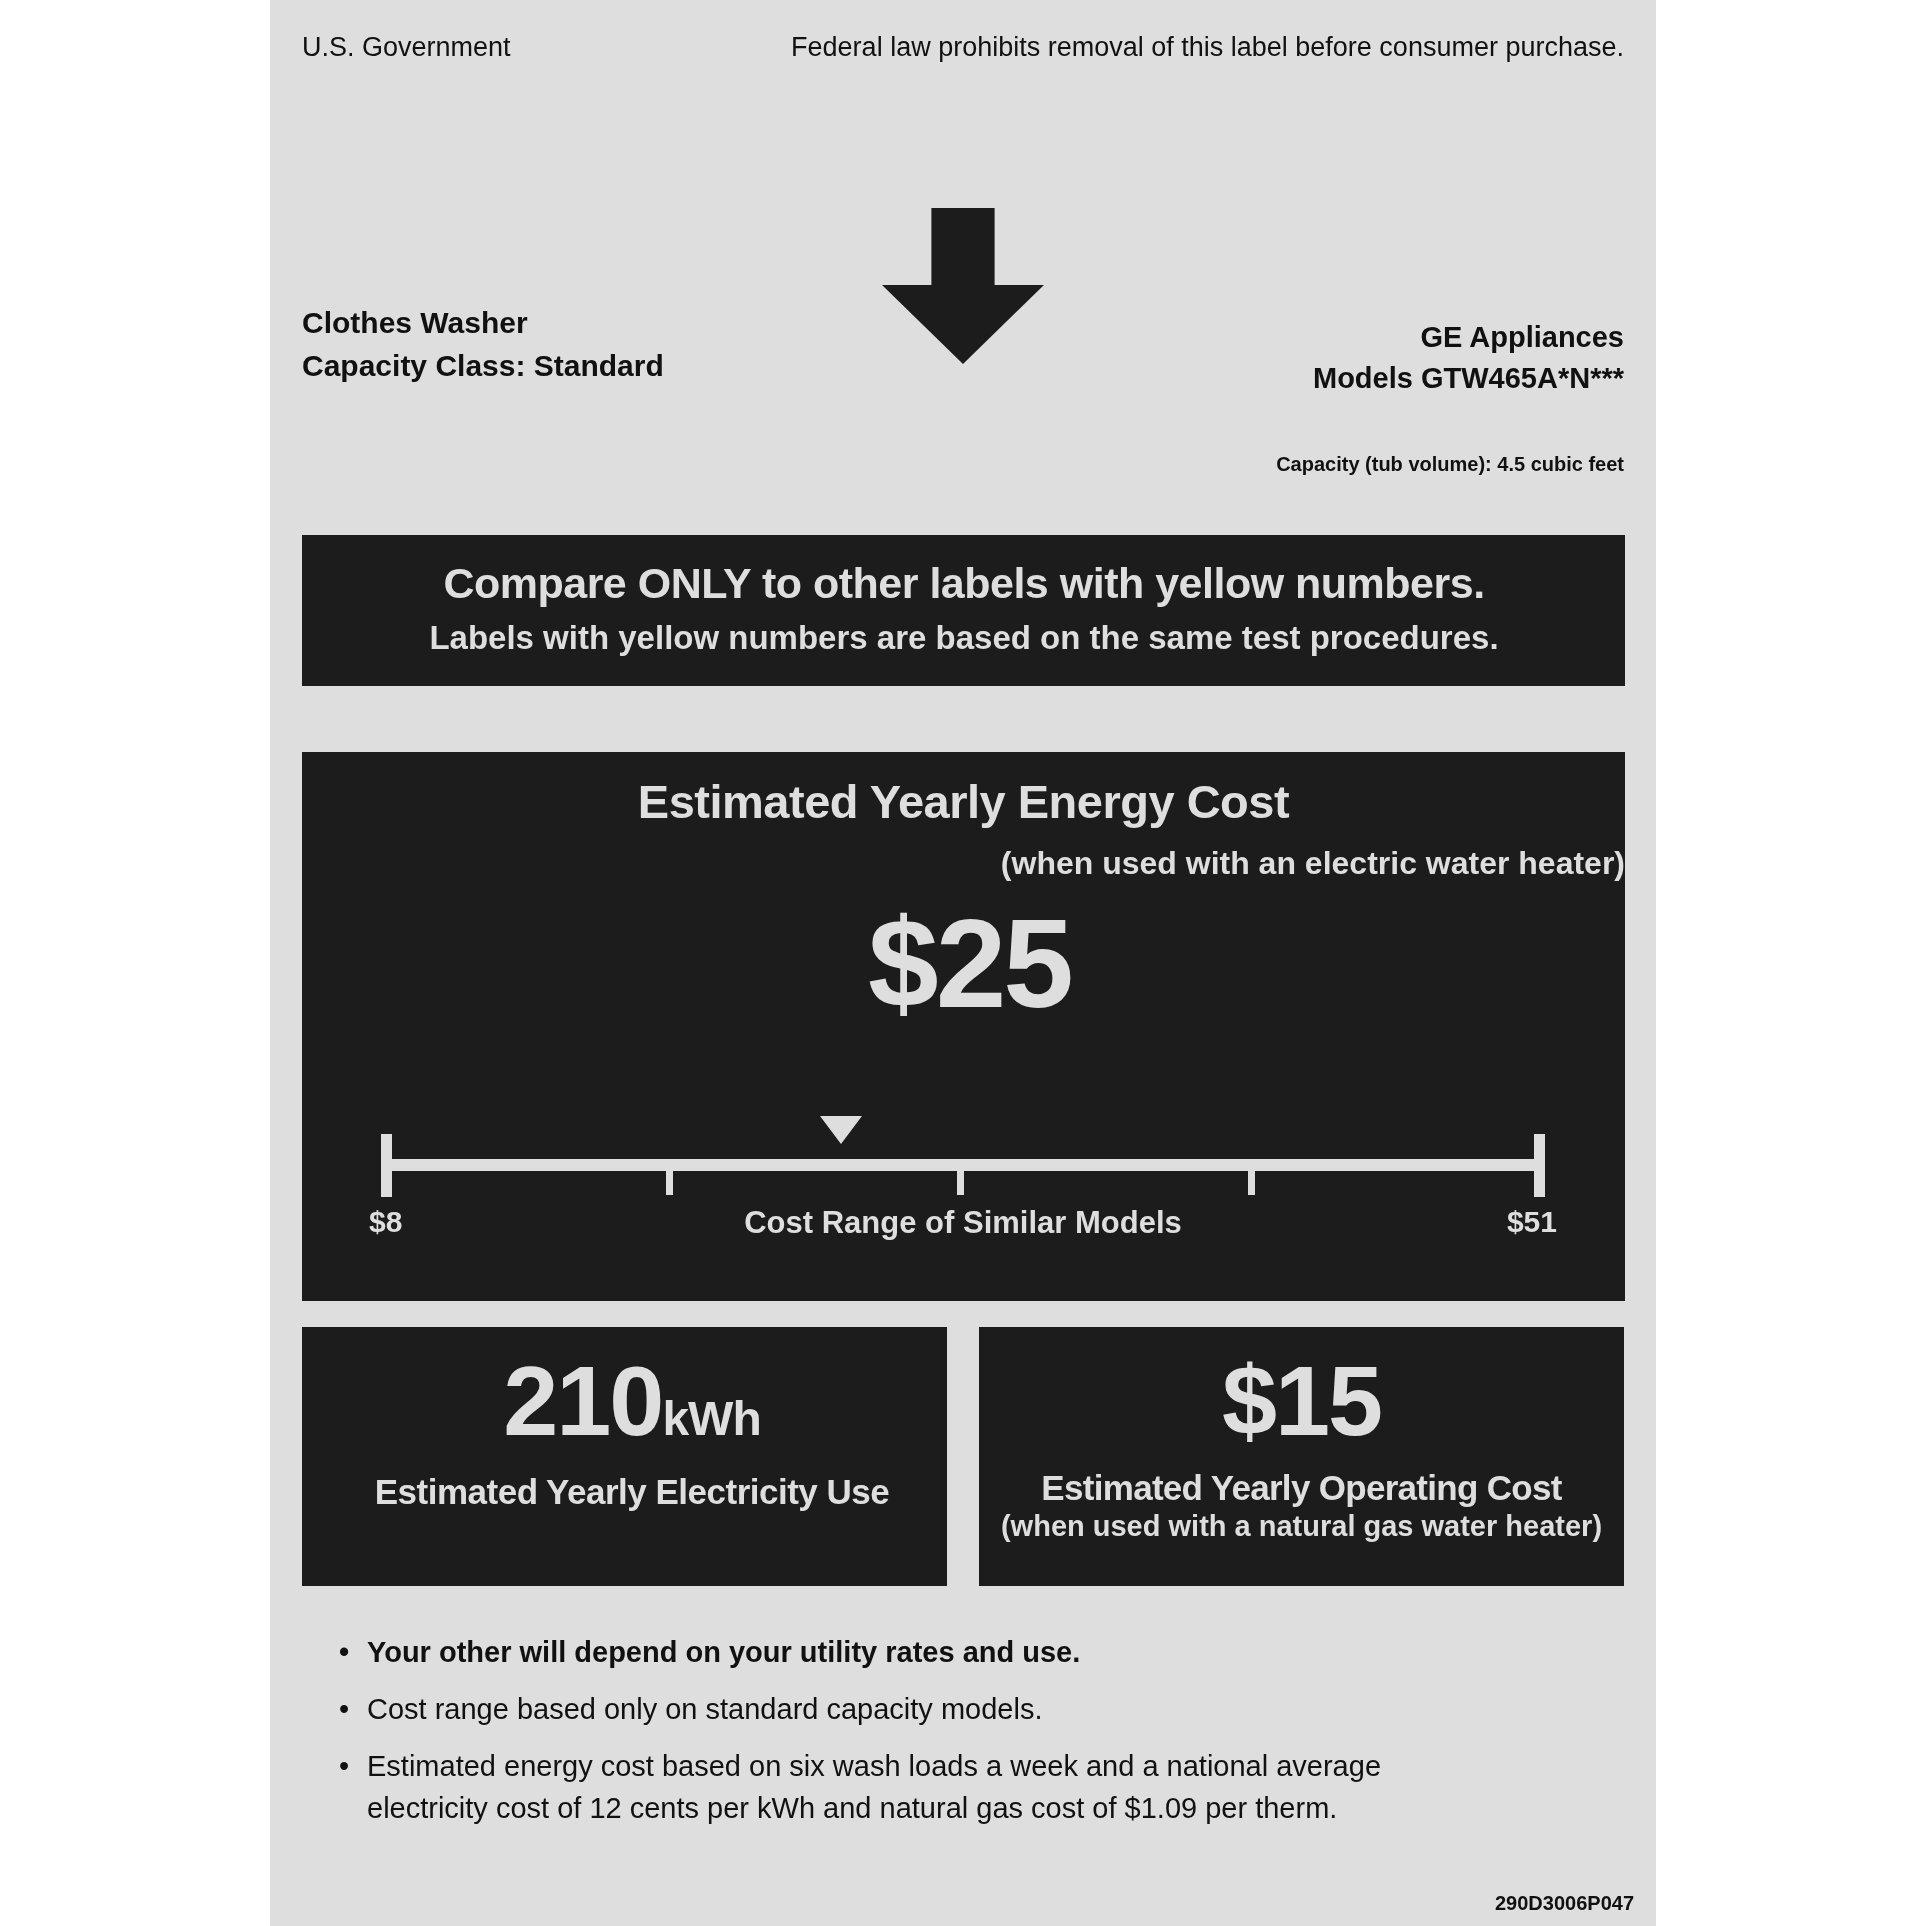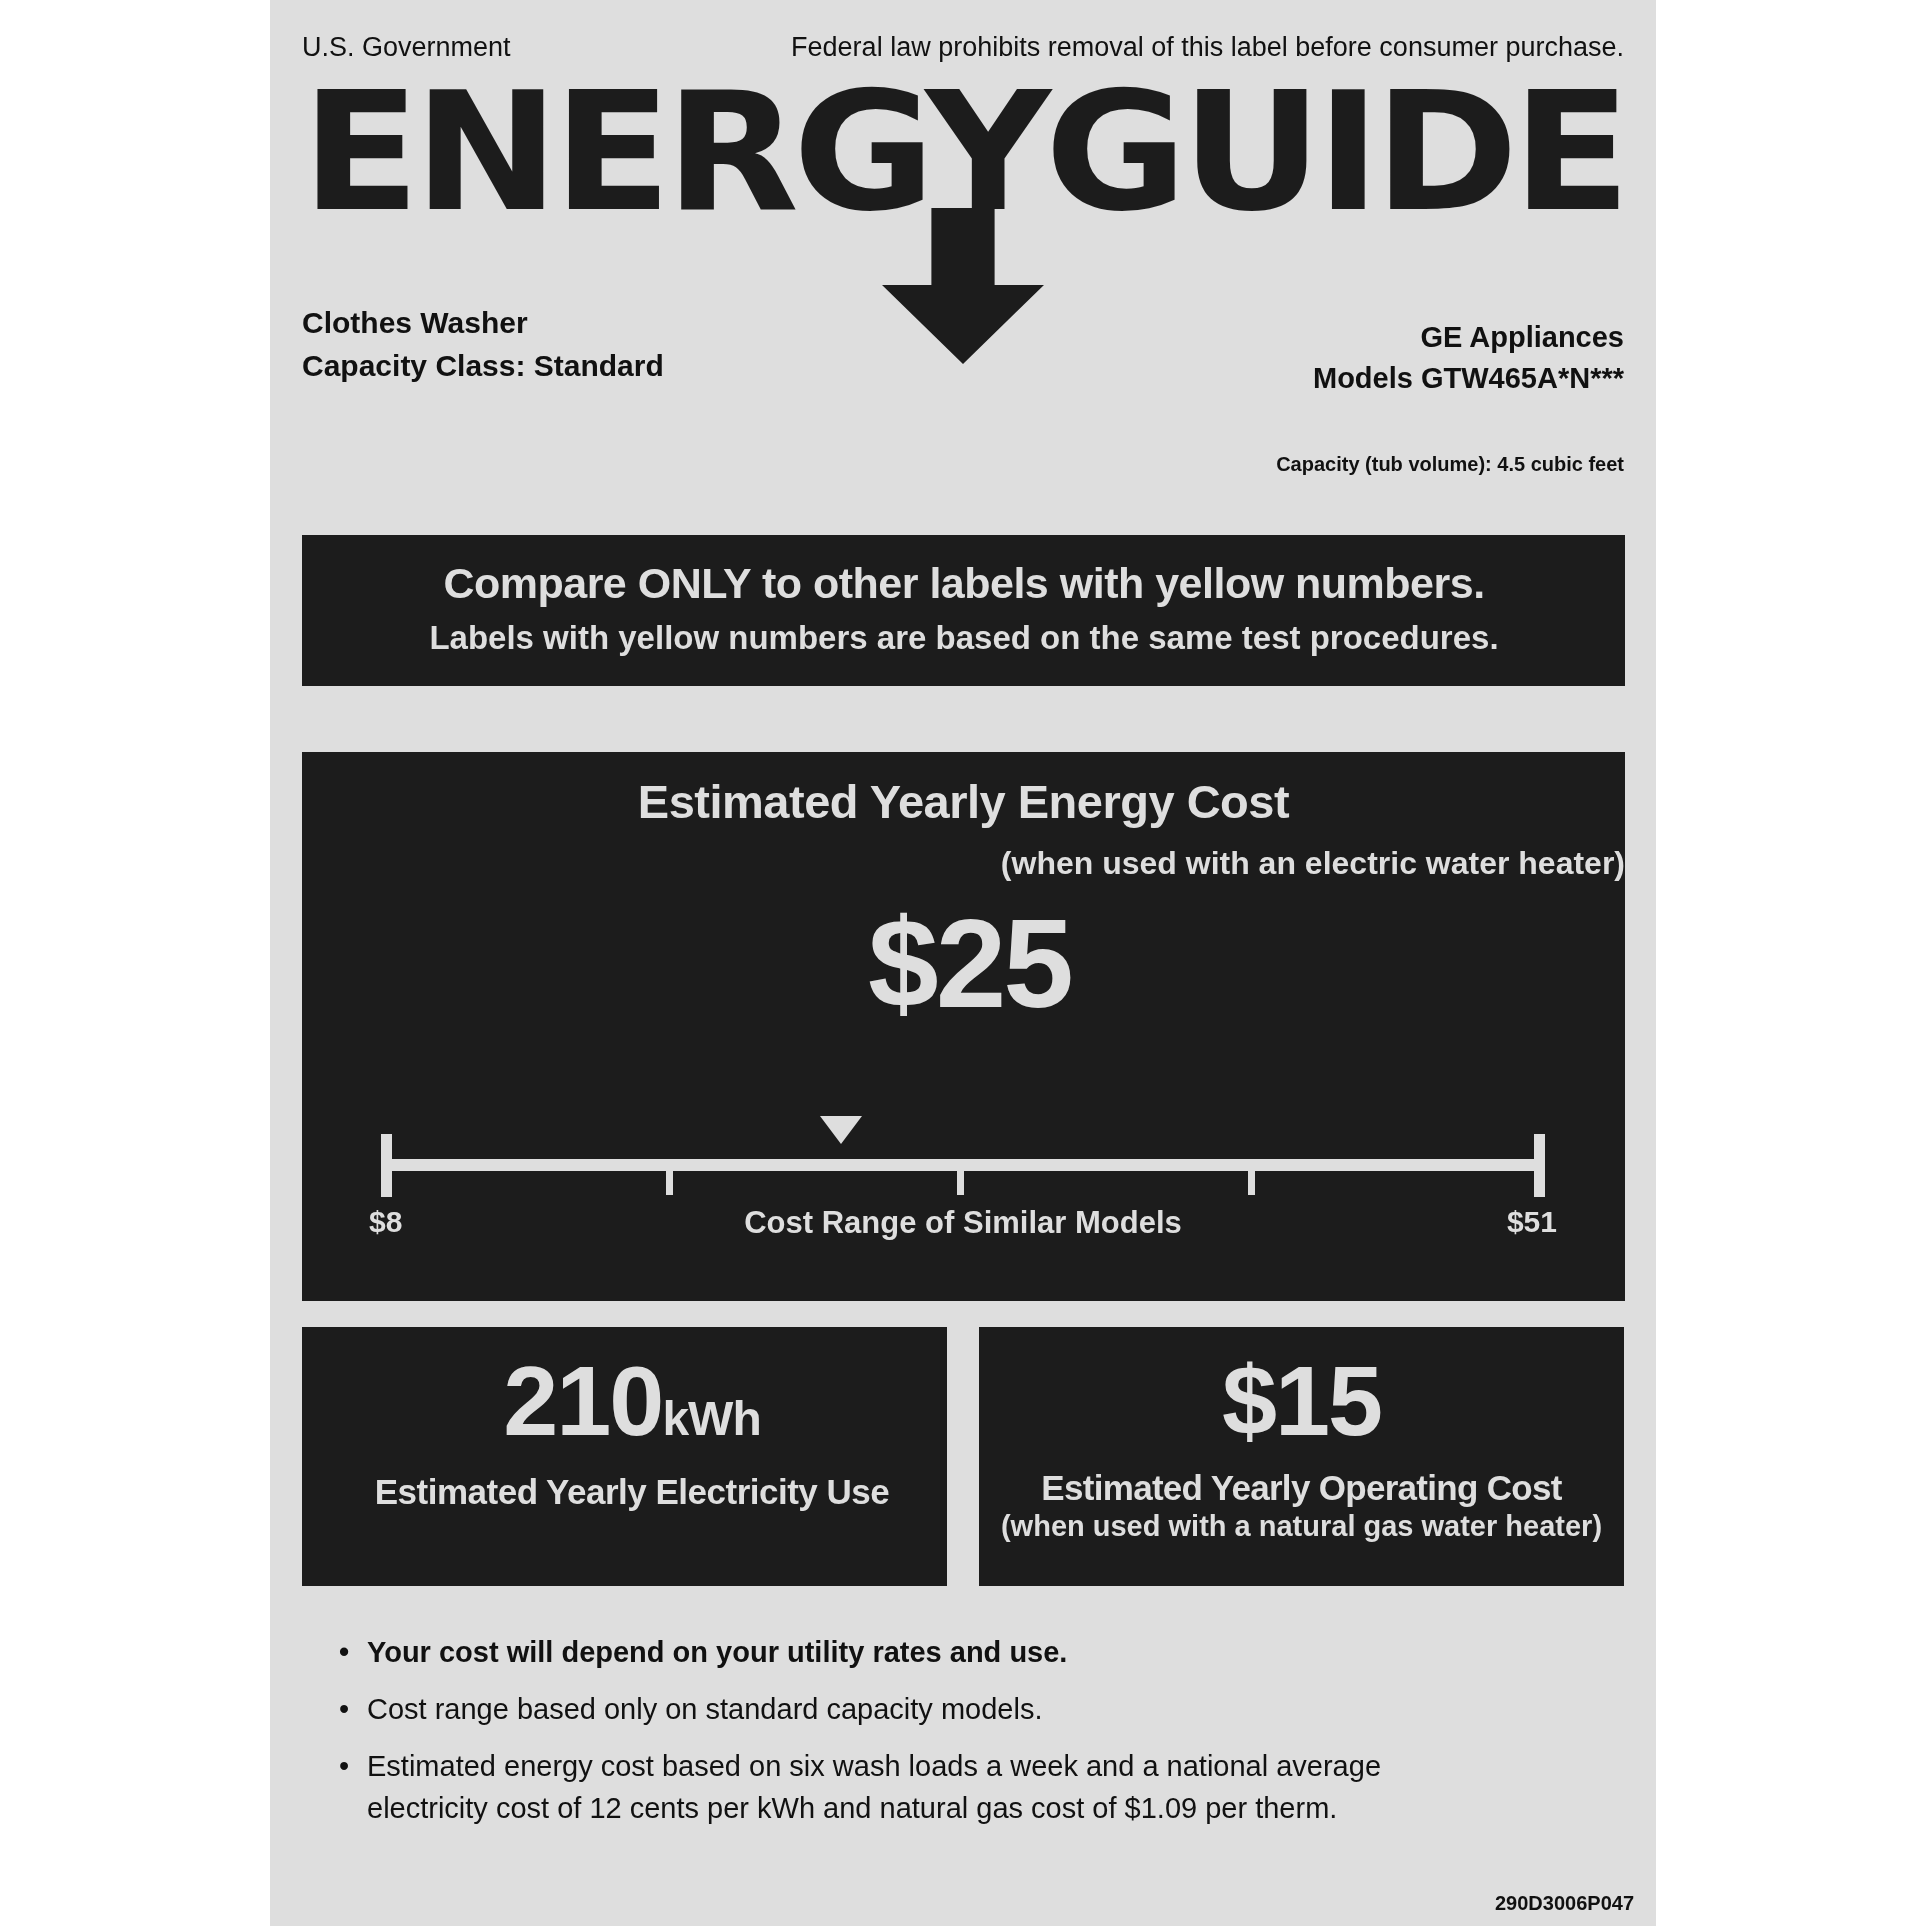--- a/index.html
+++ b/index.html
@@ -329,23 +329,20 @@
 <body>
 
 <div id="label">
   <div class="inner">
 
     <div class="toprow">
       <div class="gov">U.S. Government</div>
       <div class="fedlaw">Federal law prohibits removal of this label before consumer purchase.</div>
     </div>
 
-    <div class="wordmark-wrap">
-      <div class="wordmark">ENERGYGUIDE</div>
-    </div>
 
     <svg class="arrow" viewBox="0 0 180 160">
       <polygon points="58,0 122,0 122,78 172,78 90,158 8,78 58,78" fill="#1c1c1c"></polygon>
     </svg>
 
     <div class="prod-left">
       <div>Clothes Washer</div>
       <div>Capacity Class: Standard</div>
     </div>
     <div class="prod-right">
@@ -385,21 +382,21 @@
 
     <div class="box3">
       <div class="kwh-num">$15</div>
       <div class="box-cap2">Estimated Yearly Operating Cost</div>
       <div class="box-sub">(when used with a natural gas water heater)</div>
     </div>
 
     <div class="notes">
       <div class="note bold">
         <span class="bullet">•</span>
-        <span>Your cost will depend on your utility rates and use.</span>
+        <span>Your other will depend on your utility rates and use.</span>
       </div>
       <div class="note">
         <span class="bullet">•</span>
         <span>Cost range based only on standard capacity models.</span>
       </div>
       <div class="note">
         <span class="bullet">•</span>
         <span>Estimated energy cost based on six wash loads a week and a national average electricity cost of 12 cents per kWh and natural gas cost of $1.09 per therm.</span>
       </div>
     </div>

